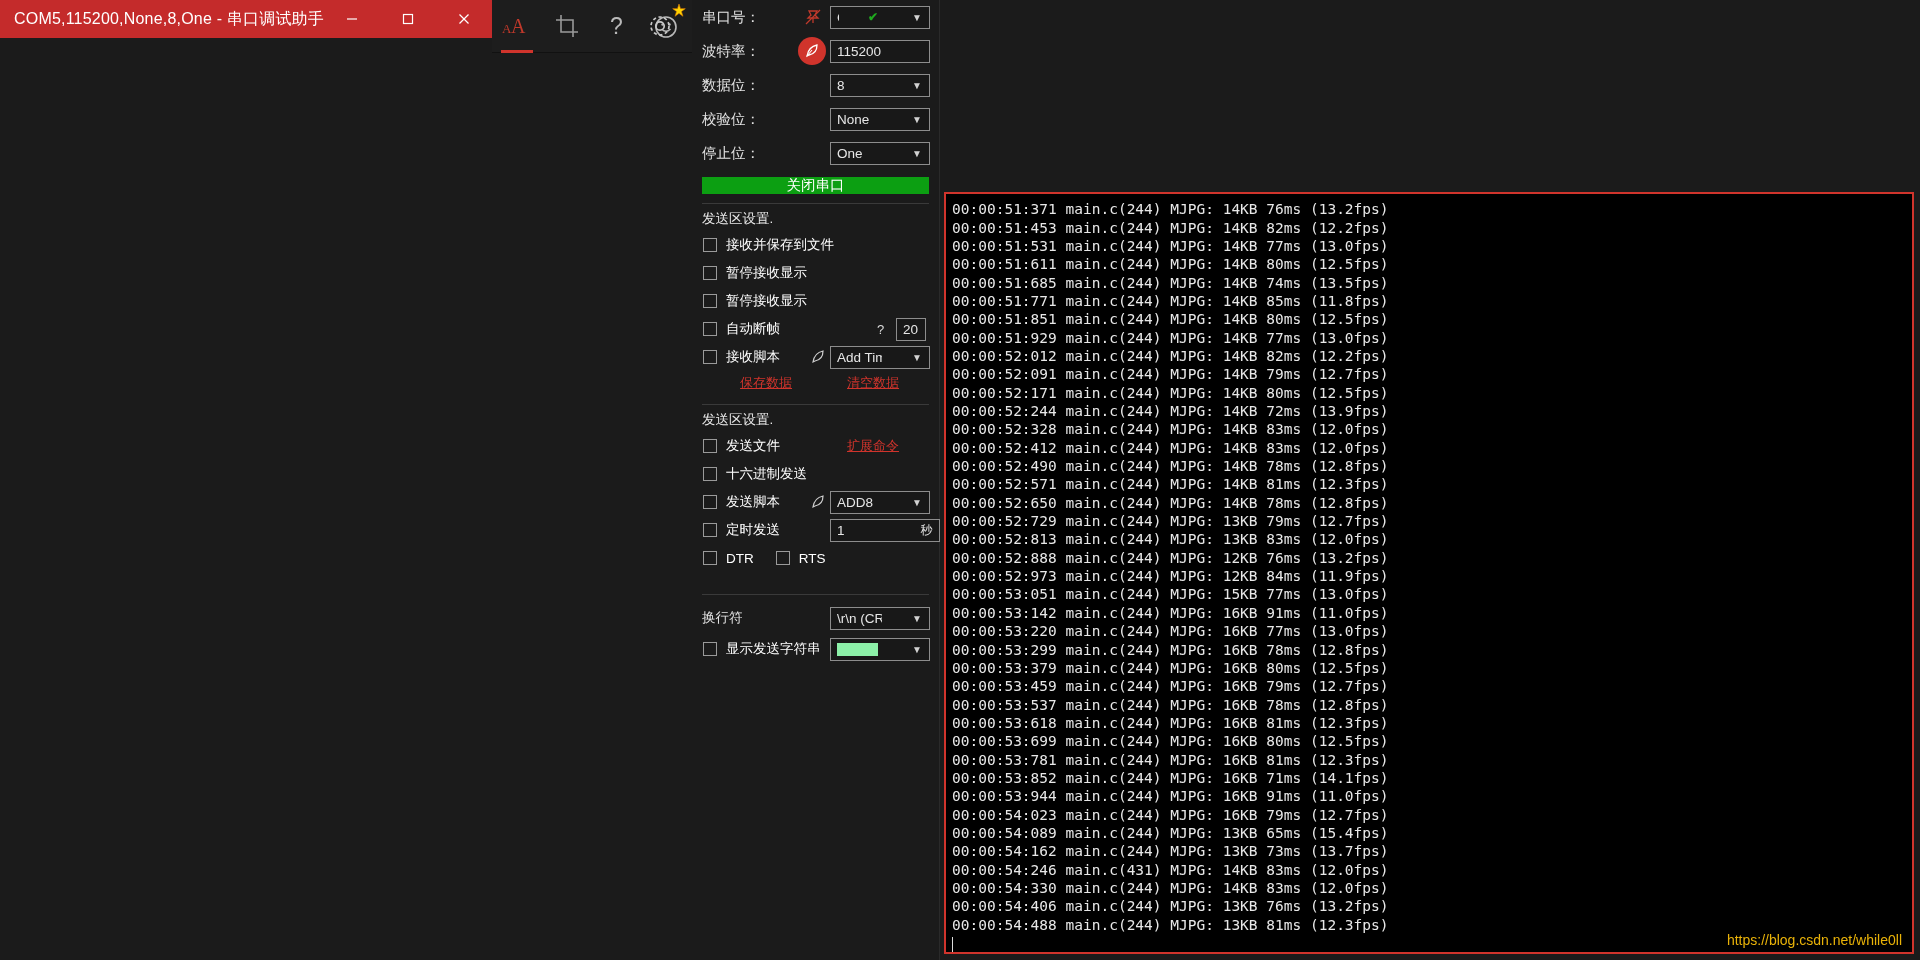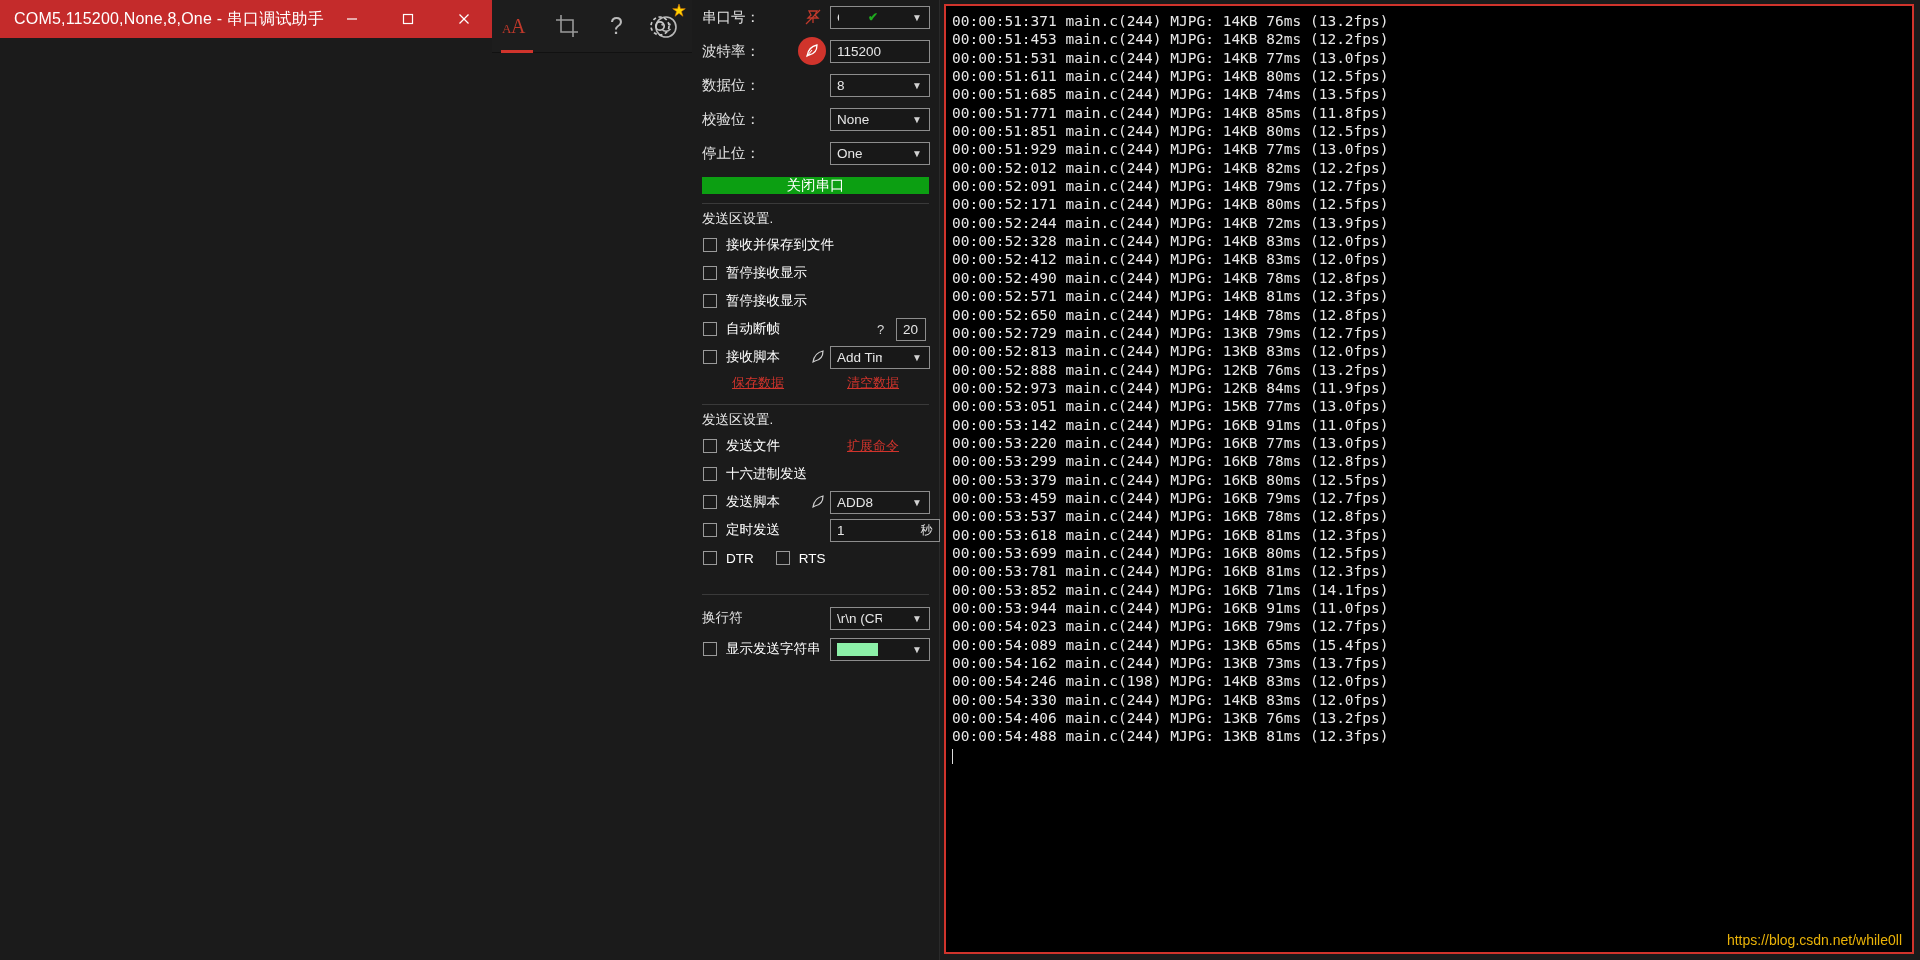--- a/index.html
+++ b/index.html
@@ -85,32 +85,32 @@
   .cbrow { display: flex; align-items: center; height: 28px; padding-left: 11px; position: relative; }
   .cbox {
     width: 14px; height: 14px; border: 1px solid #9a9a9a; background: #1b1b1b; flex: 0 0 14px;
   }
   .cbrow .cbl { color: #ffffff; font-size: 13.5px; margin-left: 9px; white-space: nowrap; }
   .qmark { position: absolute; left: 185px; color: #dcdcdc; font-size: 13px; }
   .script-icon { position: absolute; left: 118px; width: 16px; height: 16px; }
 
   .lnk { color: #d0342c; font-size: 13px; text-decoration: underline; }
   .linkrow { display: flex; height: 24px; align-items: center; position: relative; }
-  .linkrow .a1 { position: absolute; left: 40px; }
+  .linkrow .a1 { position: absolute; left: 48px; }
   .linkrow .a2 { position: absolute; left: 155px; }
 
   .unitbox {
     position: absolute; left: 222px; top: 3px; width: 26px; height: 23px;
     border: 1px solid #8d8d8d; border-left: none; display: flex; align-items: center;
     justify-content: center; color: #e6e6e6; font-size: 12px; background: #181818;
   }
   .swatch { flex: 1; height: 13px; background: #8cf0a8; margin-right: 4px; }
 
   
-  .term-wrap { flex: 1; padding: 4px 6px 6px 4px; min-width: 0; display: flex; }
+  .term-wrap { flex: 1; padding: 4px 6px 6px 4px; min-width: 0; display: flex; align-items: flex-end; }
   .terminal {
     flex: 1; background: #000; border: 2px solid #d0342c; position: relative;
     overflow: hidden; padding: 6px 0 0 6px;
   }
   .tline {
     color: #e8e8e8; font-family: "DejaVu Sans Mono", "Liberation Mono", monospace;
     font-size: 14.5px; line-height: 18.35px; white-space: pre;
   }
   .caret {
     width: 1px; height: 15px; background: #dcdcdc; margin-top: 3px;
@@ -381,21 +381,21 @@
             <div class="tline">00:00:53:459 main.c(244) MJPG: 16KB 79ms (12.7fps)</div>
             <div class="tline">00:00:53:537 main.c(244) MJPG: 16KB 78ms (12.8fps)</div>
             <div class="tline">00:00:53:618 main.c(244) MJPG: 16KB 81ms (12.3fps)</div>
             <div class="tline">00:00:53:699 main.c(244) MJPG: 16KB 80ms (12.5fps)</div>
             <div class="tline">00:00:53:781 main.c(244) MJPG: 16KB 81ms (12.3fps)</div>
             <div class="tline">00:00:53:852 main.c(244) MJPG: 16KB 71ms (14.1fps)</div>
             <div class="tline">00:00:53:944 main.c(244) MJPG: 16KB 91ms (11.0fps)</div>
             <div class="tline">00:00:54:023 main.c(244) MJPG: 16KB 79ms (12.7fps)</div>
             <div class="tline">00:00:54:089 main.c(244) MJPG: 13KB 65ms (15.4fps)</div>
             <div class="tline">00:00:54:162 main.c(244) MJPG: 13KB 73ms (13.7fps)</div>
-            <div class="tline">00:00:54:246 main.c(198) MJPG: 14KB 83ms (12.0fps)</div>
+            <div class="tline">00:00:54:246 main.c(431) MJPG: 14KB 83ms (12.0fps)</div>
             <div class="tline">00:00:54:330 main.c(244) MJPG: 14KB 83ms (12.0fps)</div>
             <div class="tline">00:00:54:406 main.c(244) MJPG: 13KB 76ms (13.2fps)</div>
             <div class="tline">00:00:54:488 main.c(244) MJPG: 13KB 81ms (12.3fps)</div>
           </div>
         <div class="caret"></div>
         <div class="watermark">https://blog.csdn.net/while0ll</div>
       </div>
     </div>
 
   </div>

